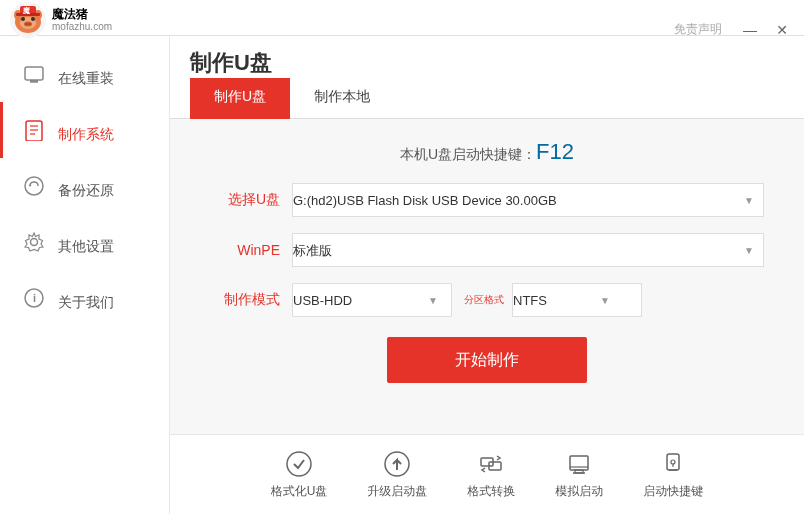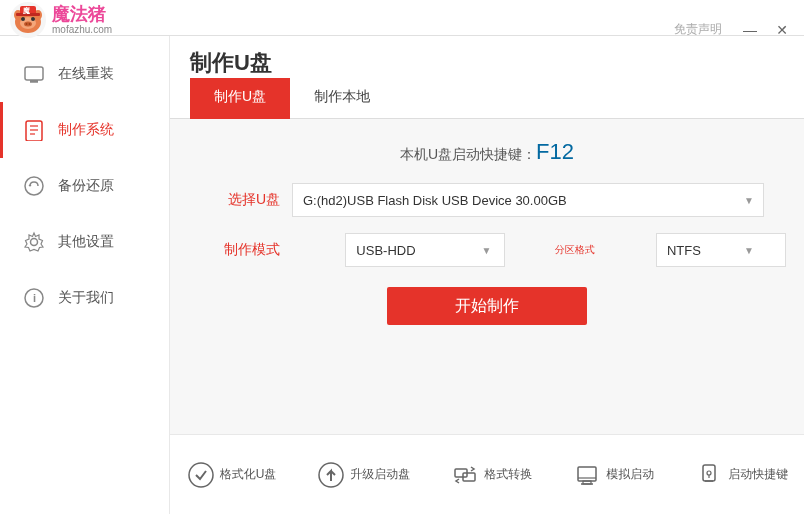--- a/index.html
+++ b/index.html
@@ -52,21 +52,21 @@
 
     
     .sidebar {
       width: 170px;
       background: #fff;
       border-right: 1px solid #e8e8e8;
       padding-top: 10px;
     }
     .sidebar-item {
       display: flex;
-      align-items: center;
+      align-items: flex-end;
       padding: 14px 20px;
       cursor: pointer;
       position: relative;
     }
     .sidebar-item.active {
       color: #e5332a;
     }
     .sidebar-item.active::before {
       content: '';
       position: absolute;
@@ -145,40 +145,39 @@
     .shortcut-hint .key {
       font-size: 22px;
       font-weight: normal;
       color: #0369a1;
     }
 
     .form-row {
       display: flex;
       align-items: center;
       margin-bottom: 16px;
-      justify-content: space-between;
     }
     .form-label {
       width: 70px;
       font-size: 14px;
       color: #e5332a;
       text-align: right;
       margin-right: 12px;
       flex-shrink: 0;
     }
     .select-wrapper {
       flex: 1;
       position: relative;
     }
     .select-wrapper select {
       width: 100%;
       height: 34px;
       border: 1px solid #ddd;
       background: #fff;
-      padding: 0 10px;
+      padding: 0 0;
       font-size: 13px;
       color: #333;
       appearance: none;
       -webkit-appearance: none;
       cursor: pointer;
     }
     .select-wrapper::after {
       content: '▼';
       position: absolute;
       right: 10px;
@@ -193,42 +192,42 @@
       font-size: 10px;
       color: #e5332a;
       flex-shrink: 0;
     }
 
     
     .start-btn {
       display: block;
       margin: 20px auto;
       width: 200px;
-      height: 38px;
+      height: 46px;
       background: #e5332a;
       color: #fff;
       font-size: 16px;
       border: none;
       cursor: pointer;
       border-radius: 2px;
     }
 
     
     .bottom-toolbar {
       height: 80px;
       background: #fff;
       border-top: 1px solid #e8e8e8;
       display: flex;
       align-items: center;
       justify-content: center;
       gap: 40px;
     }
     .toolbar-item {
       display: flex;
-      flex-direction: row;
+      flex-direction: column;
       align-items: center;
       cursor: pointer;
       gap: 4px;
     }
     .toolbar-icon {
       width: 30px;
       height: 30px;
       display: flex;
       align-items: center;
       justify-content: center;
@@ -269,21 +268,21 @@
       <circle cx="19.5" cy="22" r="1" fill="#9a3d15"></circle>
 
       <ellipse cx="8" cy="13" rx="4" ry="5" fill="#e87d4a"></ellipse>
       <ellipse cx="28" cy="13" rx="4" ry="5" fill="#e87d4a"></ellipse>
 
       <rect x="10" y="4" width="16" height="10" rx="2" fill="#e5332a"></rect>
       <rect x="6" y="11" width="24" height="3" rx="1" fill="#c0281f"></rect>
       <text x="13" y="11" font-size="7" fill="#fff" font-weight="bold">魔</text>
     </svg>
     <div style="margin-left:6px">
-      <div style="font-size:18px;font-weight:bold;color:#ec4899;line-height:1.1">魔法猪</div>
+      <div style="font-size:12px;font-weight:bold;color:#000000;line-height:1.1">魔法猪</div>
       <div style="font-size:10px;color:#888;line-height:1.1">mofazhu.com</div>
     </div>
   </div>
   <div class="title-bar-actions">
     <span style="font-size:12px;color:#aaa;margin-right:10px">免责声明</span>
     <button class="title-btn minimize">—</button>
     <button class="title-btn">✕</button>
   </div>
 </div>
 
@@ -359,24 +358,32 @@
 
       <div class="form-row">
         <span class="form-label">选择U盘</span>
         <div class="select-wrapper">
           <select>
             <option>G:(hd2)USB Flash Disk USB Device 30.00GB</option>
           </select>
         </div>
       </div>
 
+      <div class="form-row">
+        <span class="form-label">WinPE</span>
+        <div class="select-wrapper">
+          <select>
+            <option>标准版</option>
+          </select>
+        </div>
+      </div>
 
       <div class="form-row">
         <span class="form-label">制作模式</span>
-        <div class="select-wrapper" style="width:156px;flex:none;">
+        <div class="select-wrapper" style="width:156px;flex:none;margin-right:16px">
           <select style="width:160px">
             <option>USB-HDD</option>
           </select>
         </div>
         <span class="partition-label">分区格式</span>
         <div class="select-wrapper" style="width:108px;flex:none;margin-left:8px">
           <select style="width:130px">
             <option>NTFS</option>
           </select>
         </div>

